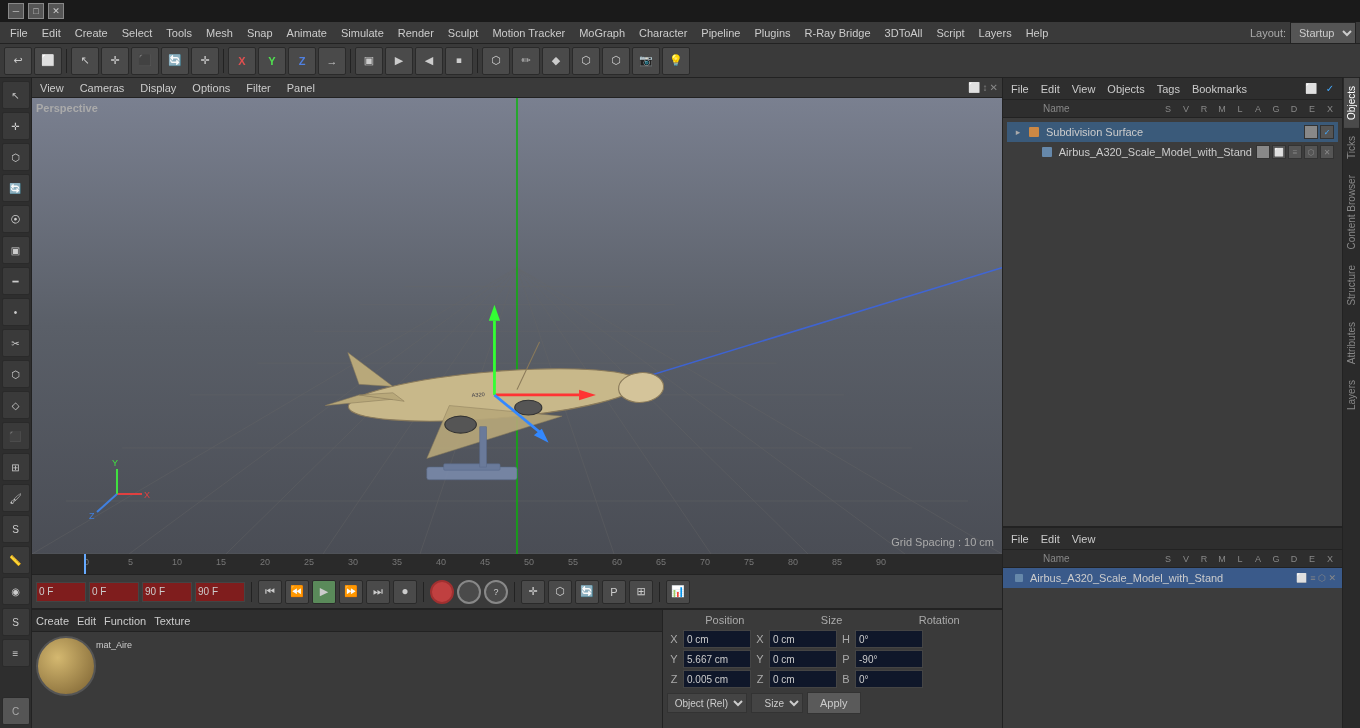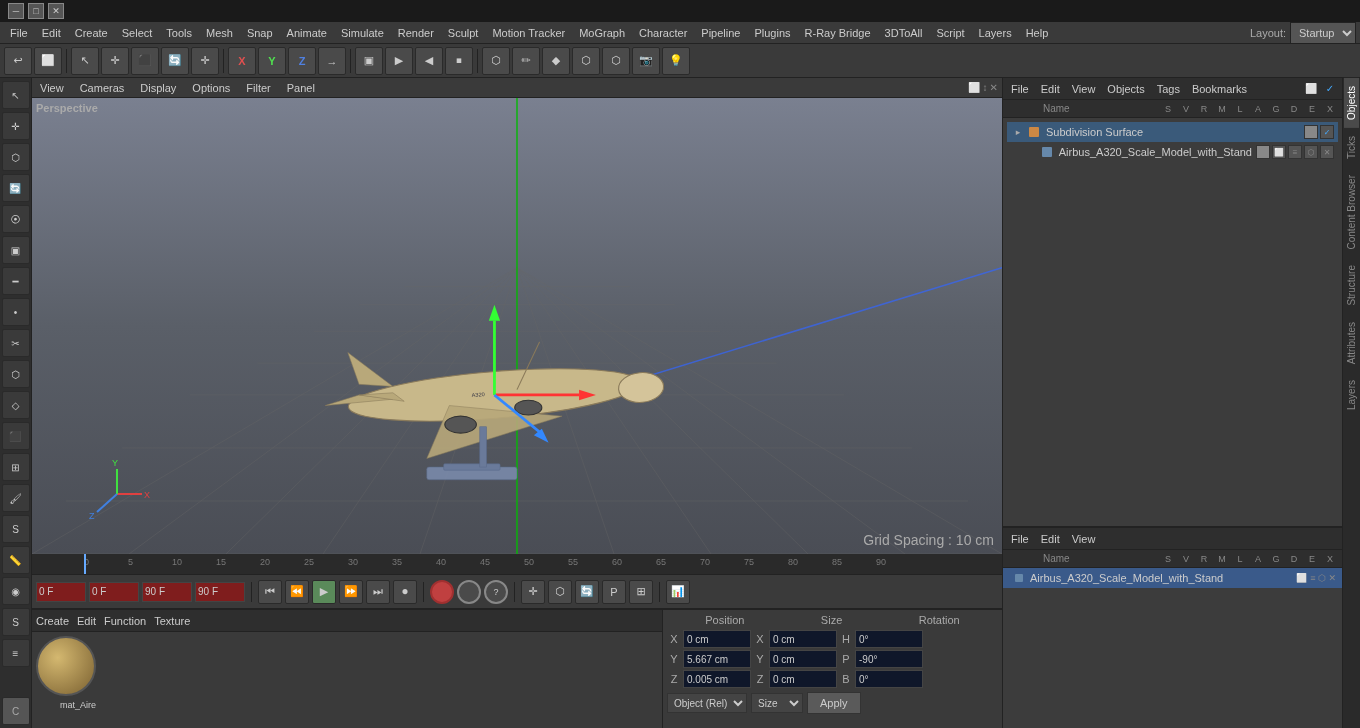--- a/index.html
+++ b/index.html
@@ -174,21 +174,21 @@
       font-size: 11px;
       font-weight: bold;
     }
 
     
     .grid-spacing {
       position: absolute;
       bottom: 6px;
       right: 8px;
       color: #aaa;
-      font-size: 14px;
+      font-size: 11px;
     }
 
     
     #playback-bar {
       height: 34px;
       background: #3a3a3a;
       display: flex;
       align-items: center;
       padding: 0 4px;
       gap: 3px;
@@ -410,22 +410,22 @@
       color: #ccc;
       font-size: 9px;
       text-align: center;
       max-width: 60px;
       overflow: hidden;
       text-overflow: ellipsis;
       white-space: nowrap;
     }
     .material-wrap {
       display: flex;
-      flex-direction: column;
-      align-items: flex-end;
+      flex-direction: row;
+      align-items: flex-start;
     }
 
     
     #bottom-right {
       width: 340px;
       background: #3a3a3a;
       border-left: 1px solid #222;
       display: flex;
       flex-direction: column;
       padding: 4px;
@@ -457,20 +457,21 @@
       font-size: 10px;
       padding: 0 3px;
     }
     .coord-select {
       background: #444;
       border: 1px solid #333;
       color: #ccc;
       font-size: 10px;
       height: 20px;
       padding: 0 2px;
+      text-align: right;
     }
     .apply-btn {
       height: 22px;
       background: #5a5a5a;
       border: 1px solid #333;
       color: #ccc;
       font-size: 11px;
       cursor: pointer;
       padding: 0 12px;
     }

